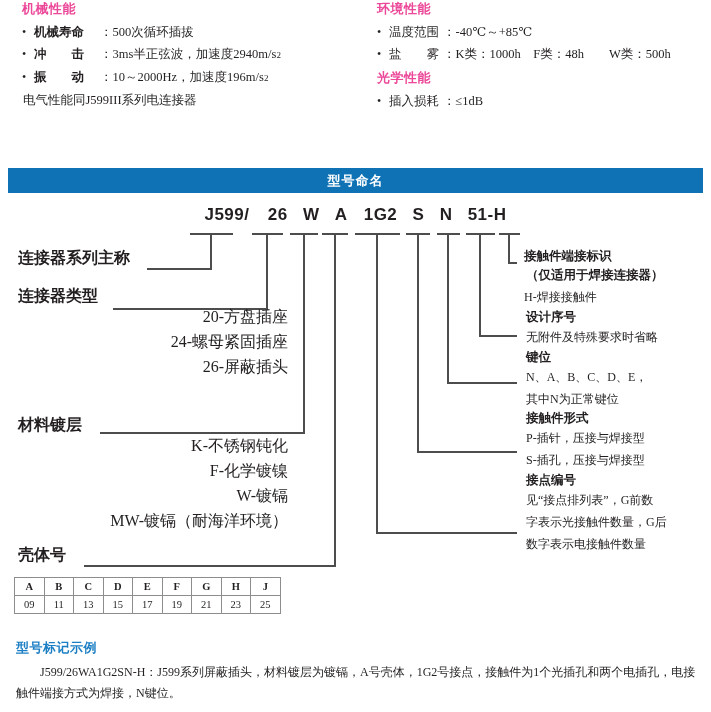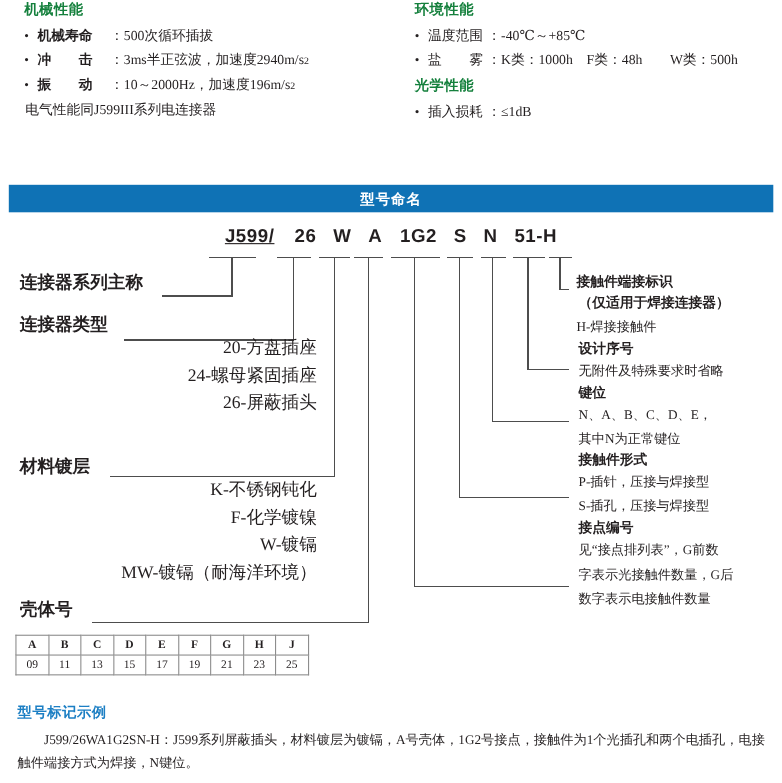--- a/index.html
+++ b/index.html
@@ -13,21 +13,21 @@
     overflow:hidden;
   }
 
   
   #specs { position:absolute; left:0; top:0; width:711px; height:160px; }
   .spec-col { position:absolute; top:0; }
   .spec-col.left  { left:22px;  width:330px; }
   .spec-col.right { left:340px; width:365px;margin-left:37px; }
 
   .sec-title {
-    color:#15803d;
+    color:#ec4899;
     font-family:"Liberation Sans","DejaVu Sans",sans-serif;
     font-weight:bold;
     font-size:13px;
     letter-spacing:0.5px;
     margin:0 0 3px 0;
     line-height:18px;
   }
   .spec-line {
     font-size:12.5px;
     line-height:22px;
@@ -212,21 +212,21 @@
       <span class="val">≤1dB</span>
     </div>
   </div>
 </div>
 
 <div id="banner">
   <span>型号命名</span>
 </div>
 
 <div id="pn">
-  <span class="seg" style="margin-right:13px;text-decoration:underline;">J599/</span>
+  <span class="seg" style="margin-right:13px;">J599/</span>
   <span class="seg" style="margin-right:10px;">26</span>
   <span class="seg" style="margin-right:10px;">W</span>
   <span class="seg" style="margin-right:11px;">A</span>
   <span class="seg" style="margin-right:10px;">1G2</span>
   <span class="seg" style="margin-right:10px;">S</span>
   <span class="seg" style="margin-right:10px;">N</span>
   <span class="seg">51</span><span class="seg">-H</span>
 </div>
 
 <svg id="diagram" viewBox="0 0 711 712" width="711" height="712">

